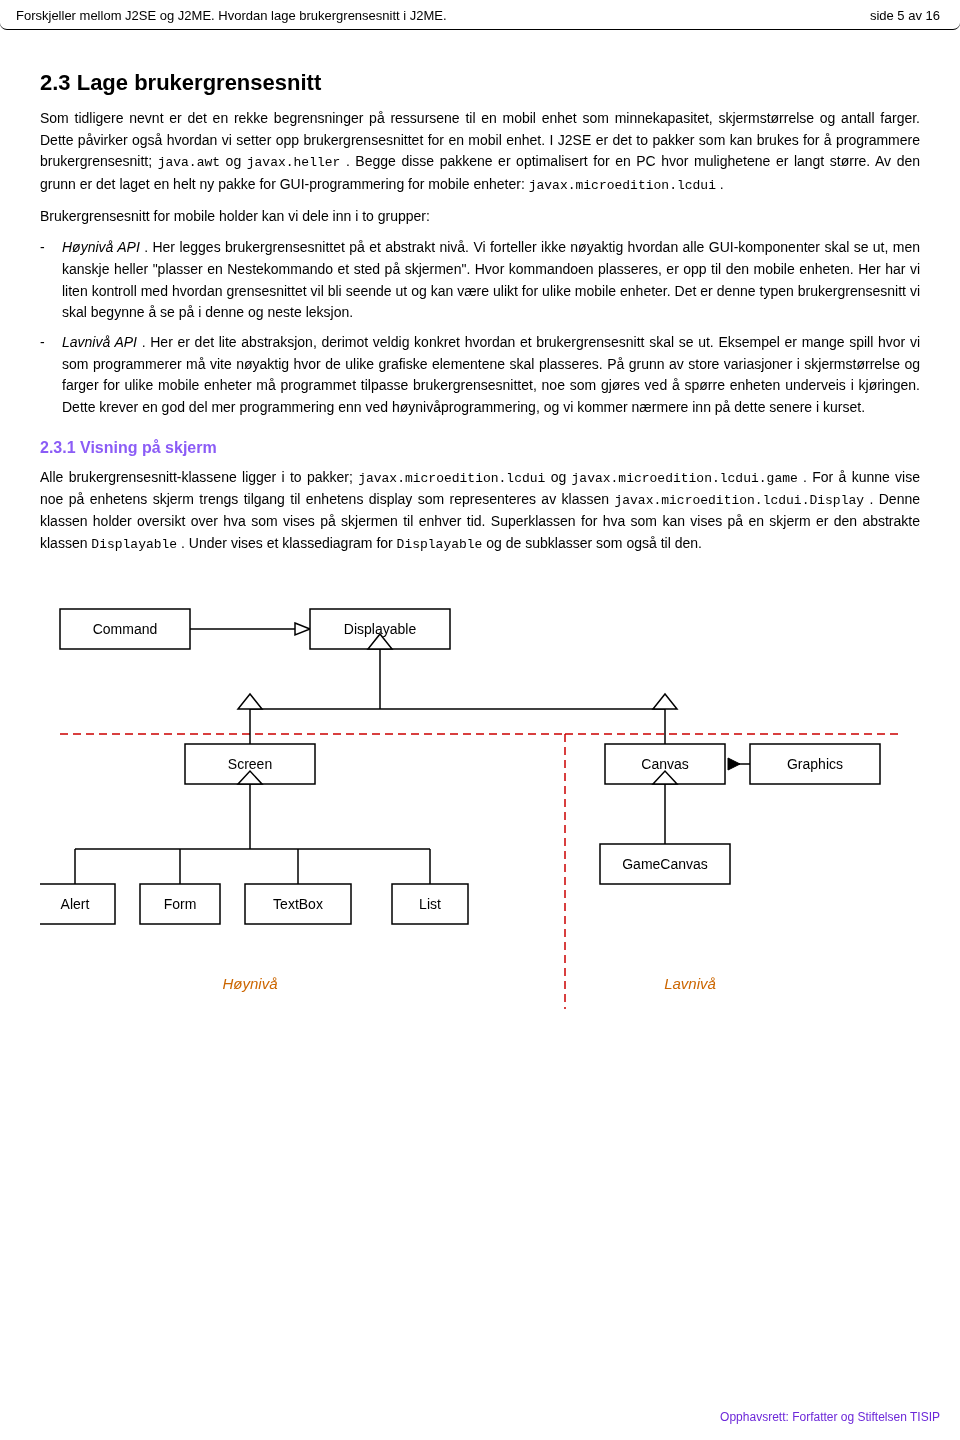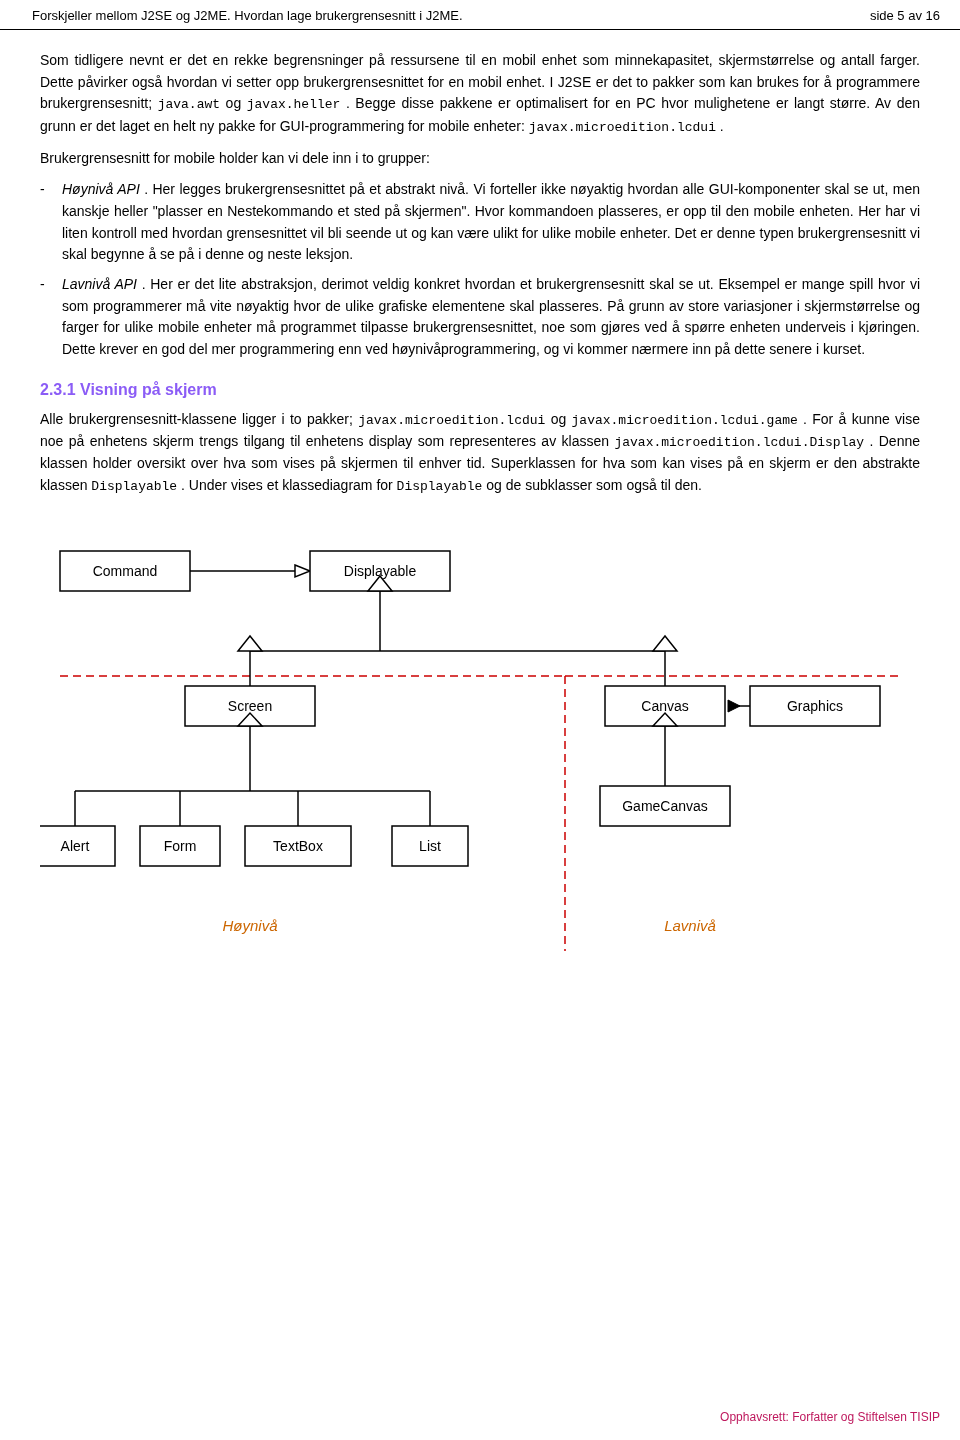--- a/index.html
+++ b/index.html
@@ -9,23 +9,24 @@
       color: #000;
       background: #fff;
       width: 960px;
       min-height: 1440px;
       position: relative;
     }
     .header {
       display: flex;
       justify-content: space-between;
       align-items: flex-start;
-      padding: 8px 20px 6px 32px;
+      padding: 8px 20px 6px 16px;
       border-bottom: 1px solid #000;
       font-size: 13px;
+      border-radius: 7px;
     }
     .header-left { max-width: 680px; }
     .header-right { white-space: nowrap; }
     .content {
       padding: 20px 40px 40px 40px;
     }
     h2 {
       font-size: 22px;
       font-weight: bold;
       color: #000;
@@ -73,34 +74,35 @@
     
     .diagram-container {
       margin: 24px 0 16px 0;
       position: relative;
     }
     .footer {
       position: absolute;
       bottom: 16px;
       right: 20px;
       font-size: 12px;
-      color: #be185d;
+      color: #6d28d9;
       text-align: right;
     }
   </style>
 </head>
 <body>
 
 <div class="header">
   <div class="header-left">Forskjeller mellom J2SE og J2ME. Hvordan lage brukergrensesnitt i J2ME.</div>
   <div class="header-right">side 5 av 16</div>
 </div>
 
 <div class="content">
 
+  <h2>2.3  Lage brukergrensesnitt</h2>
 
   <p>
     <span>Som tidligere nevnt er det en rekke begrensninger på ressursene til en mobil enhet som minnekapasitet, skjermstørrelse og antall farger. Dette påvirker også hvordan vi setter opp brukergrensesnittet for en mobil enhet. I J2SE er det to pakker som kan brukes for å programmere brukergrensesnitt;</span>
     <span class="code">java.awt</span>
     <span> og </span>
     <span class="code">javax.heller</span>
     <span>. Begge disse pakkene er optimalisert for en PC hvor mulighetene er langt større. Av den grunn er det laget en helt ny pakke for GUI-programmering for mobile enheter:</span>
     <span class="code">javax.microedition.lcdui</span>
     <span>.</span>
   </p>

